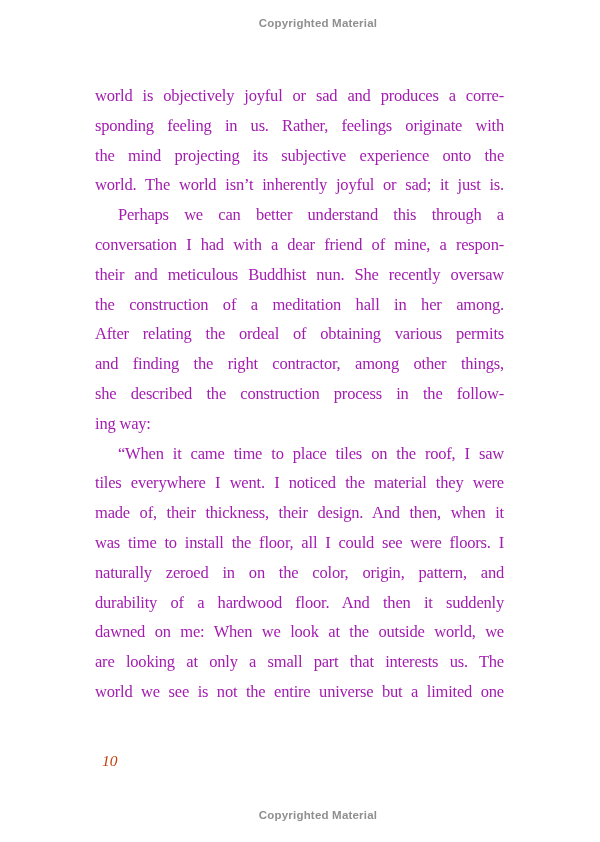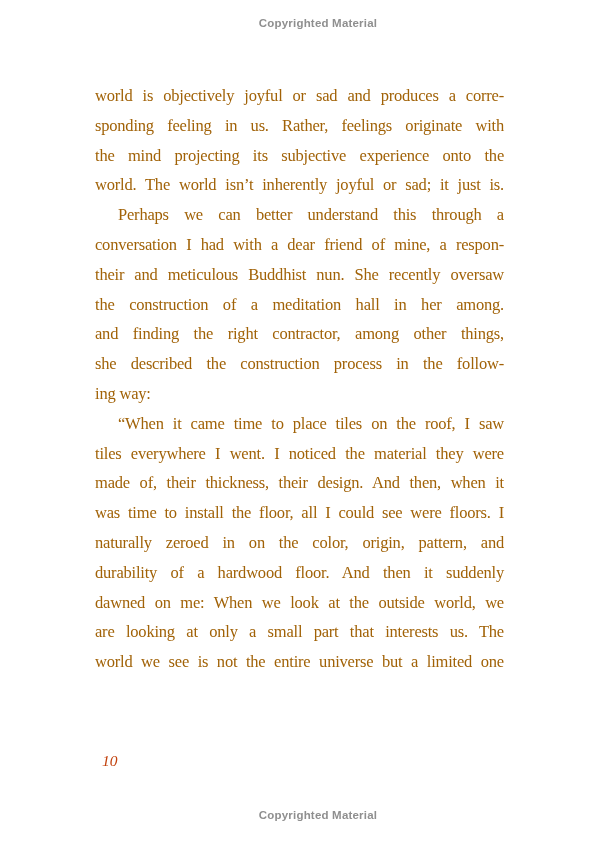--- a/index.html
+++ b/index.html
@@ -52,32 +52,33 @@
     font-style: italic;
     color: #2b2a28;
   }
 </style>
 </head>
 <body>
 
 <div class="page" style="background: rgb(255, 255, 255);">
   <div class="watermark top" style="color: rgb(143, 143, 143);">Copyrighted Material</div>
 
-  <div class="book-text" style="color: #a16207;">
+  <div class="book-text" style="color: #a21caf;">
       <div class="para">
         <div class="line"><span>world is objectively joyful or sad and produces a corre-</span></div>
         <div class="line"><span>sponding feeling in us. Rather, feelings originate with</span></div>
         <div class="line"><span>the mind projecting its subjective experience onto the</span></div>
         <div class="line"><span>world. The world isn’t inherently joyful or sad; it just is.</span></div>
       </div>
       <div class="para">
         <div class="line indent"><span>Perhaps we can better understand this through a</span></div>
         <div class="line"><span>conversation I had with a dear friend of mine, a respon-</span></div>
         <div class="line"><span>their and meticulous Buddhist nun. She recently oversaw</span></div>
         <div class="line"><span>the construction of a meditation hall in her among.</span></div>
+        <div class="line"><span>After relating the ordeal of obtaining various permits</span></div>
         <div class="line"><span>and finding the right contractor, among other things,</span></div>
         <div class="line"><span>she described the construction process in the follow-</span></div>
         <div class="line no-just"><span>ing way:</span></div>
       </div>
       <div class="para">
         <div class="line indent"><span>“When it came time to place tiles on the roof, I saw</span></div>
         <div class="line"><span>tiles everywhere I went. I noticed the material they were</span></div>
         <div class="line"><span>made of, their thickness, their design. And then, when it</span></div>
         <div class="line"><span>was time to install the floor, all I could see were floors. I</span></div>
         <div class="line"><span>naturally zeroed in on the color, origin, pattern, and</span></div>

